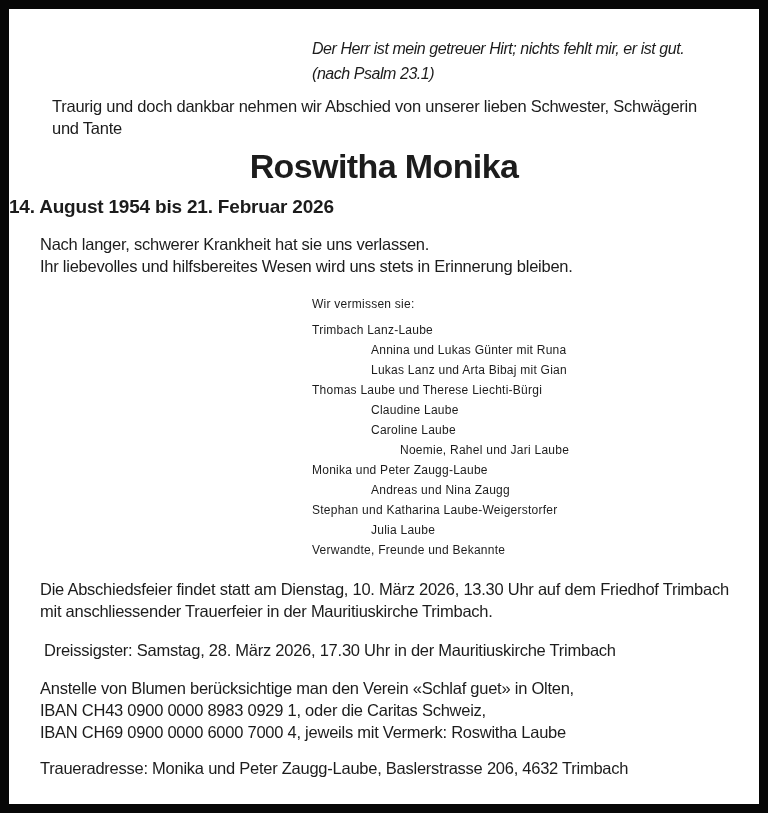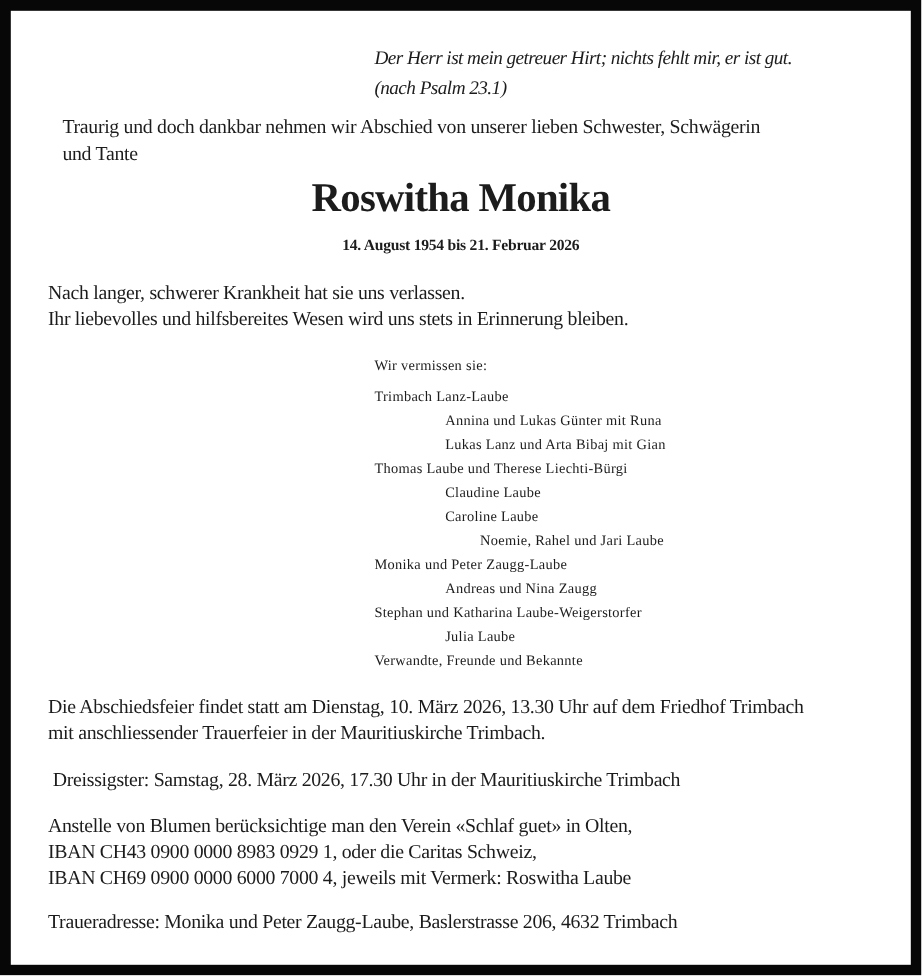--- a/index.html
+++ b/index.html
@@ -13,21 +13,21 @@
     overflow: hidden;
     -webkit-font-smoothing: antialiased;
   }
   .frame {
     position: absolute;
     inset: 0;
     border: 9px solid #070707;
     pointer-events: none;
     z-index: 5;
   }
-  .block { position: absolute; white-space: nowrap; font-family: Liberation Serif, serif; }
+  .block { position: absolute; white-space: nowrap; }
 
   .quote {
     left: 312px; top: 36px;
     font-style: italic;
     font-size: 16px;
     letter-spacing: -0.45px;
     line-height: 25px;
   }
   .para {
     font-size: 16.5px;
@@ -44,22 +44,21 @@
   .name {
     left: 9px; right: 9px; top: 146px;
     text-align: center;
     font-size: 34px;
     font-weight: 700;
     letter-spacing: -0.6px;
     line-height: 40px;
   }
   .dates {
     left: 9px; right: 9px; top: 196px;
-    text-align: center;
-    font-size: 13px;
+    font-size: 19px;
     font-weight: 700;
     letter-spacing: -0.2px;
   }
 
   .mourners {
     left: 312px; top: 294px;
     font-size: 12px;
     letter-spacing: 0.25px;
     line-height: 20px;
   }

